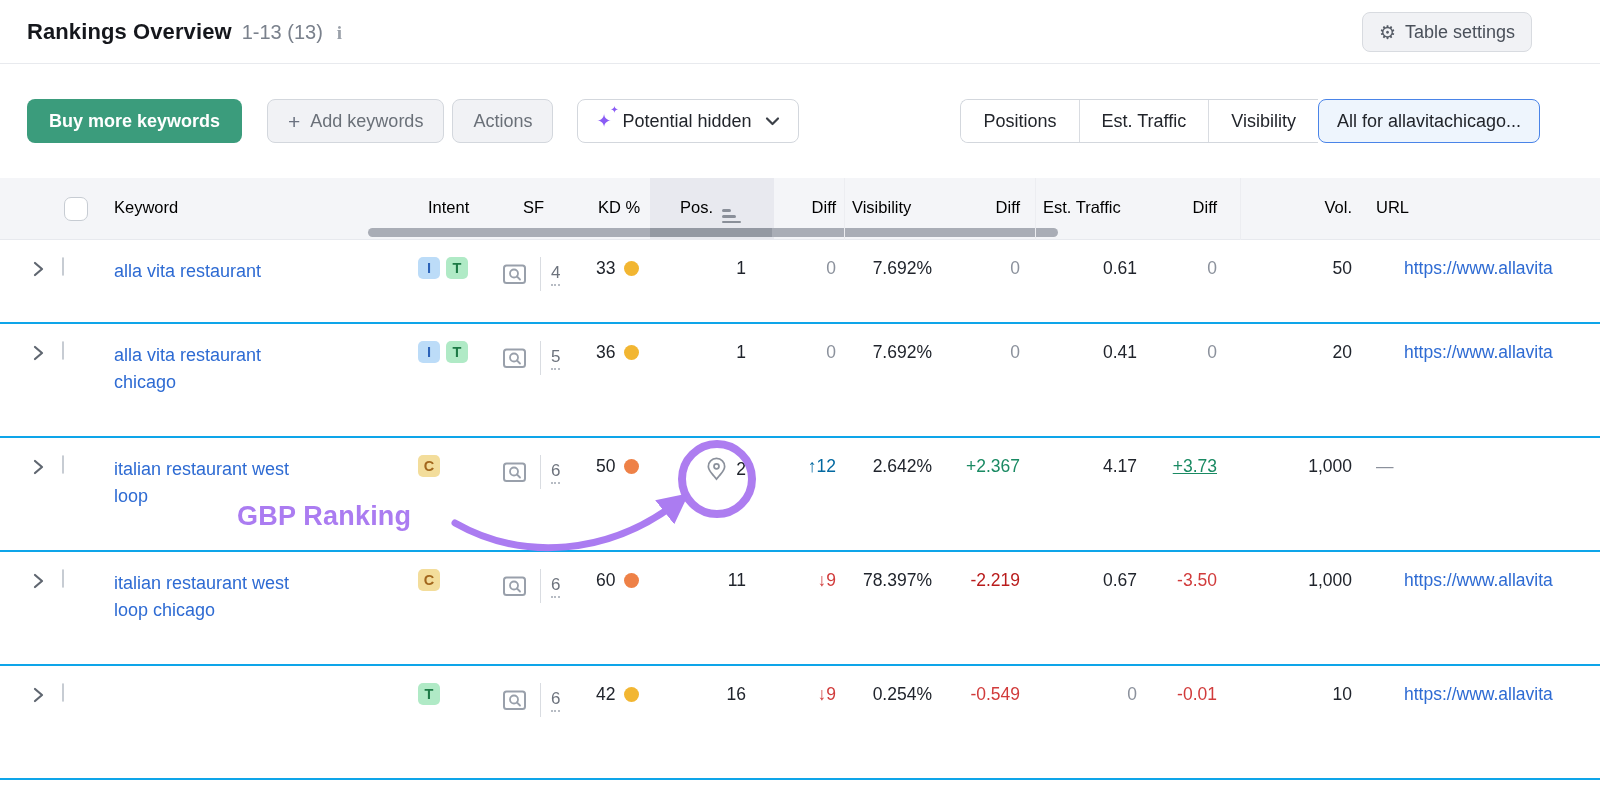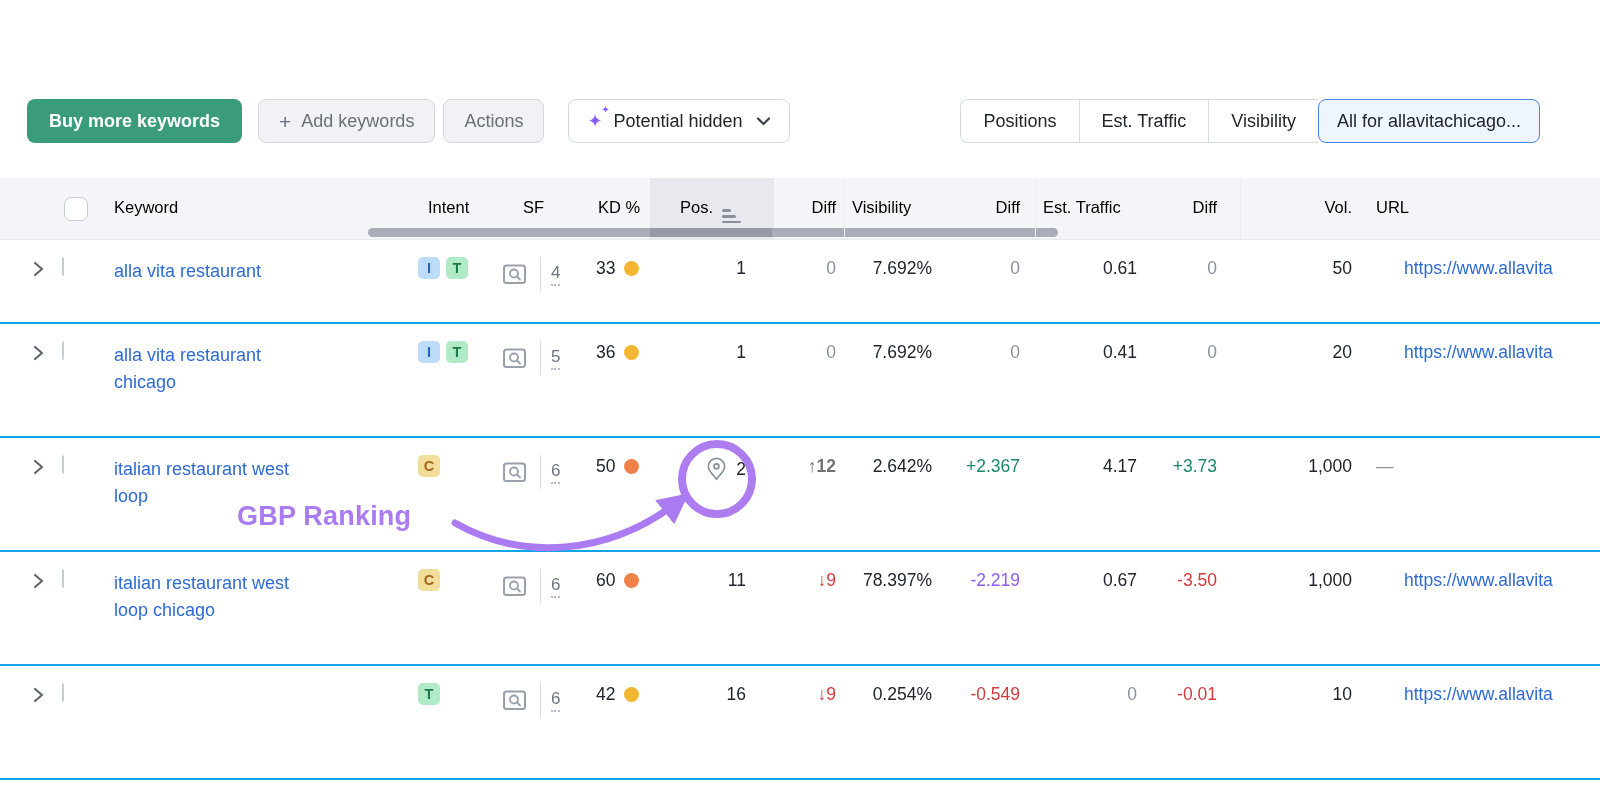--- a/index.html
+++ b/index.html
@@ -22,21 +22,21 @@
     border-radius:8px; font-size:18px; color:#4a505a; cursor:pointer; }
   .gear { font-size:19px; color:#565c66; line-height:1; }
   
   .toolbar { position:absolute; left:0; top:64px; width:1600px; height:114px;
     display:flex; align-items:center; padding:0 60px 0 27px; background:#fff; }
   .btn { height:44px; display:flex; align-items:center; border-radius:8px;
     font-size:18px; cursor:pointer; }
   .btn-green { background:#3b9c7c; color:#fff; padding:0 22px; font-weight:600; }
   .btn-gray { background:#f1f2f5; border:1px solid #d3d7dd; color:#6a7078; padding:0 20px; gap:10px; }
   .btn-gray + .btn-gray { margin-left:8px; }
-  .btn-green { margin-right:16px; }
+  .btn-green { margin-right:25px; }
   .plus { font-size:21px; color:#6b7280; line-height:1; }
   .btn-outline { background:#fff; border:1px solid #d3d7dd; color:#22252b;
     padding:0 18px; gap:11px; margin-left:24px; }
   .sparkle { position:relative; color:#8a5cf5; font-size:18px; line-height:1; }
   .sparkle .mini { position:absolute; top:-7px; right:-7px; font-size:10px; }
   .chev-down { margin-left:2px; }
   
   .seg-wrap { margin-left:auto; display:flex; align-items:center; height:44px; }
   .seg-group { display:flex; height:44px; border:1px solid #d3d7dd; border-right:none;
     border-radius:8px 0 0 8px; overflow:hidden; background:#fff; }
@@ -96,20 +96,31 @@
     border:8px solid #ad7df0; border-radius:50%; z-index:6; pointer-events:none; }
   .gbp-label { position:absolute; left:237px; top:501px; font-size:27px; font-weight:700;
     color:#ab7cf1; z-index:6; letter-spacing:.2px; }
   .gbp-arrow { position:absolute; left:447px; top:468px; z-index:6; pointer-events:none; }
 </style>
 </head>
 <body>
 
 <div class="page">
 
+  <div class="topbar">
+    <div class="title-wrap">
+      <span class="page-title">Rankings Overview</span>
+      <span class="count">1-13 (13)</span>
+      <span class="info-i">i</span>
+    </div>
+    <div class="settings-btn">
+      <span class="gear">⚙</span>
+      <span>Table settings</span>
+    </div>
+  </div>
 
   <div class="toolbar">
     <div class="btn btn-green">
       <span>Buy more keywords</span>
     </div>
     <div class="btn btn-gray">
       <span class="plus">+</span>
       <span>Add keywords</span>
     </div>
     <div class="btn btn-gray">
@@ -264,25 +275,25 @@
           <span>50</span>
           <span class="kd-dot" style="background-color: rgb(238, 129, 71);"></span>
         </span>
       <span class="cell c-pos">
         <svg width="23" height="26" viewBox="0 0 24 26">
             <path d="M12 2 C7 2 3.5 5.8 3.5 10.3 C3.5 14 6.3 16.6 9.3 20.3 L12 23.5 L14.7 20.3 C17.7 16.6 20.5 14 20.5 10.3 C20.5 5.8 17 2 12 2 Z" stroke="#8b919c" stroke-width="1.8" fill="none"></path>
             <circle cx="12" cy="10.2" r="2.6" stroke="#8b919c" stroke-width="1.8" fill="none"></circle>
           </svg>
         <span>2</span>
       </span>
-      <span class="cell c-pdiff" style="color: #737373; font-weight: bold;">↑12</span>
+      <span class="cell c-pdiff" style="color: #0369a1;">↑12</span>
       <span class="cell c-vis">2.642%</span>
       <span class="cell c-vdiff" style="color: rgb(26, 138, 99);">+2.367</span>
       <span class="cell c-traf" style="color: rgb(32, 36, 44);">4.17</span>
-      <span class="cell c-tdiff" style="color: rgb(26, 138, 99);">+3.73</span>
+      <span class="cell c-tdiff" style="color: rgb(26, 138, 99); text-decoration: underline;">+3.73</span>
       <span class="cell c-vol">1,000</span>
       <span class="cell c-url url-dash">—</span>
     </div>
 
     <div class="trow h114">
       <span class="cell c-chev"><svg width="12" height="16" viewBox="0 0 12 16">
             <path d="M3 2 L10 8 L3 14" stroke="#5f6670" stroke-width="2.2" fill="none" stroke-linecap="round" stroke-linejoin="round"></path>
           </svg></span>
       <span class="cell c-check"><span class="checkbox"></span></span>
       <span class="cell c-kw"><a>italian restaurant west loop chicago</a></span>
@@ -300,21 +311,21 @@
       </span>
       <span class="cell c-kd">
           <span>60</span>
           <span class="kd-dot" style="background-color: rgb(238, 129, 71);"></span>
         </span>
       <span class="cell c-pos">
           <span>11</span>
         </span>
       <span class="cell c-pdiff" style="color: rgb(209, 59, 59);">↓9</span>
       <span class="cell c-vis">78.397%</span>
-      <span class="cell c-vdiff" style="color: #8b5cf6;">-2.219</span>
+      <span class="cell c-vdiff" style="color: #b91c1c;">-2.219</span>
       <span class="cell c-traf" style="color: rgb(32, 36, 44);">0.67</span>
       <span class="cell c-tdiff" style="color: rgb(209, 59, 59);">-3.50</span>
       <span class="cell c-vol">1,000</span>
       <span class="cell c-url"><a>https://www.allavita</a></span>
     </div>
 
     <div class="trow h114">
       <span class="cell c-chev"><svg width="12" height="16" viewBox="0 0 12 16">
             <path d="M3 2 L10 8 L3 14" stroke="#5f6670" stroke-width="2.2" fill="none" stroke-linecap="round" stroke-linejoin="round"></path>
           </svg></span>

